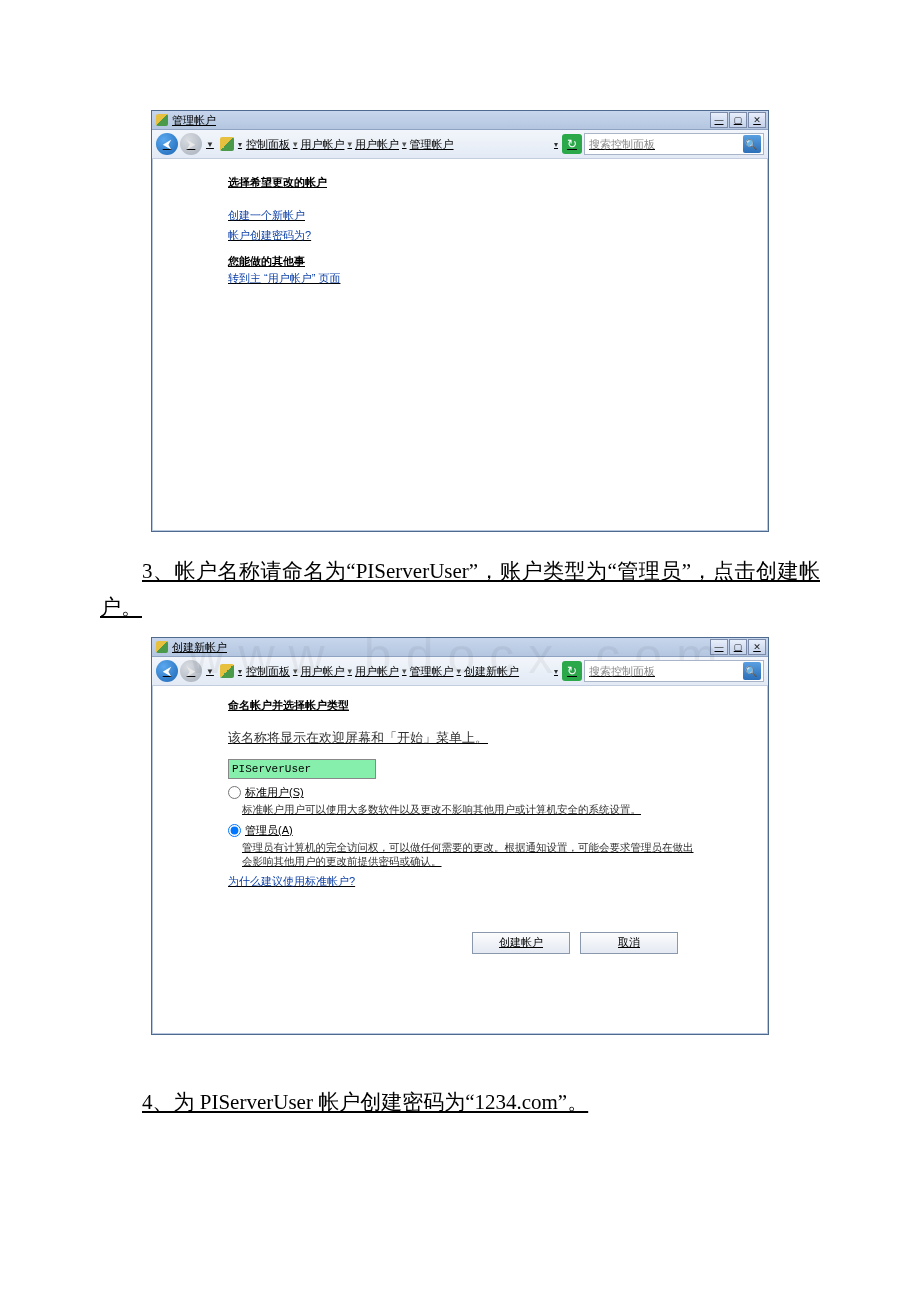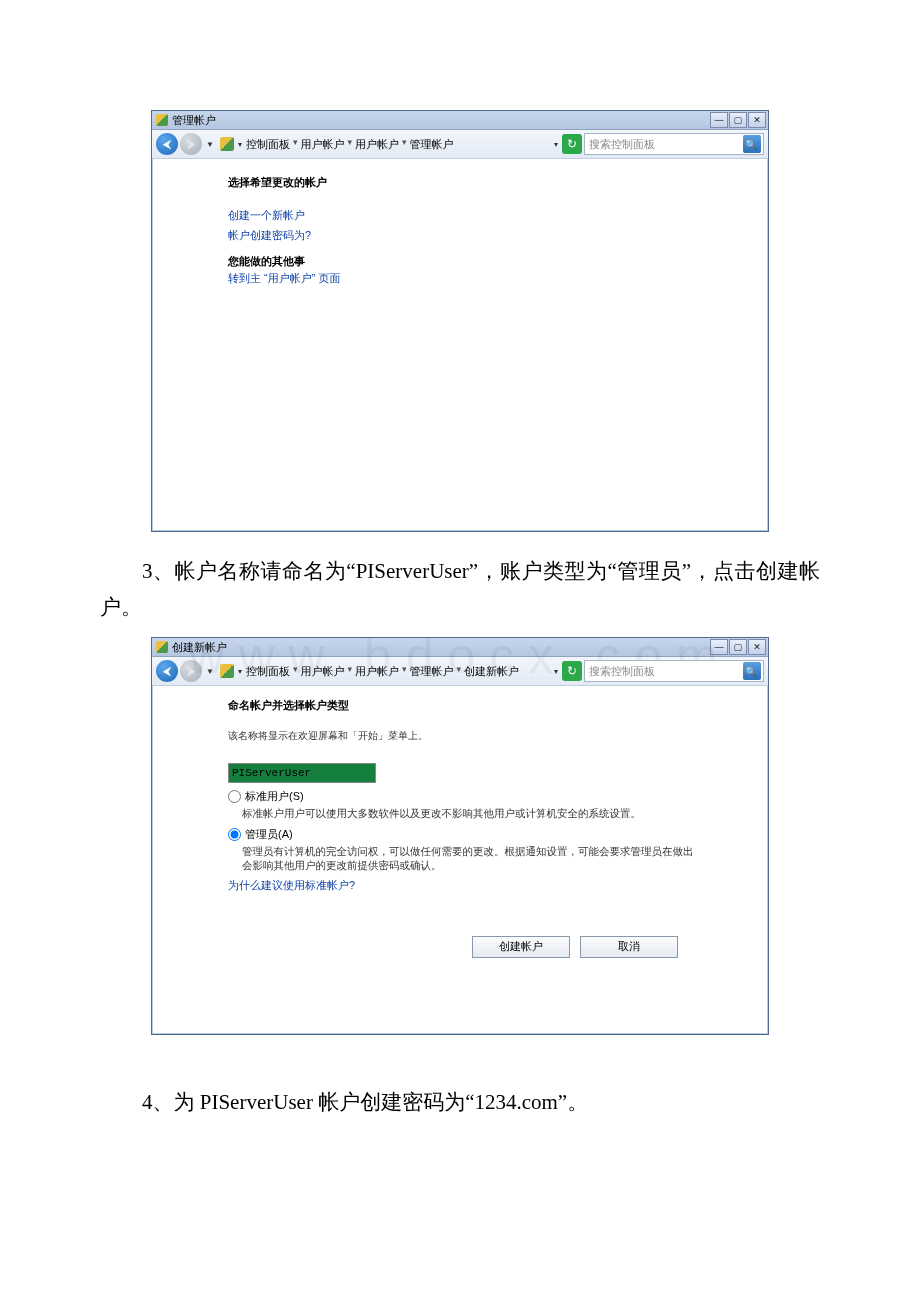--- a/index.html
+++ b/index.html
@@ -4,20 +4,21 @@
 <style>
   body {
     margin: 0;
     padding: 0;
     background: #fff;
     font-family: "Microsoft YaHei", SimSun, Arial, sans-serif;
     width: 920px;
   }
   .page {
     padding: 110px 0 40px 0;
+    text-decoration: underline;
   }
   .window {
     width: 616px;
     margin: 0 auto;
     border: 1px solid #4f6a8f;
     box-shadow: 0 0 0 1px #b8c8df inset;
     background: #fff;
   }
   .titlebar {
     height: 18px;
@@ -61,21 +62,21 @@
     color: #fff; font-size: 12px;
   }
   .nav-back { background: radial-gradient(circle at 35% 30%, #5aa8ef, #1d66b5); }
   .nav-fwd  { background: radial-gradient(circle at 35% 30%, #d8dce2, #a8afba); color:#e8e8e8;}
   .nav-drop { font-size:8px; color:#333; padding:0 2px; }
   .addr-icon {
     width: 14px; height: 14px;
     background: linear-gradient(135deg,#e8c040 0 50%,#4a9a4a 50% 100%);
     border-radius: 2px; margin-left: 2px;
   }
-  .breadcrumbs { display: flex; color:#000; flex:1; }
+  .breadcrumbs { display: flex; align-items: center; color:#000; flex:1; }
   .bc-sep { font-size: 9px; color:#555; padding: 0 3px; }
   .refresh-btn {
     width: 20px; height: 20px;
     background: #2aa84a; border-radius: 3px;
     display:flex; align-items:center; justify-content:center;
     color:#fff; font-size:12px;
   }
   .searchbox {
     width: 170px; height: 20px; border: 1px solid #a8b4c8;
     display:flex; align-items:center; background:#fff;
@@ -114,25 +115,25 @@
   .avatar::after{
     content:""; position:absolute; bottom:2px; left:10px;
     width:22px; height:14px; border-radius:10px 10px 4px 4px;
     background:#9aa6b4;
   }
   .account-name { font-family: "Courier New", monospace; font-size:11px; font-weight:bold; }
   .account-sub { font-size: 10px; color:#333; line-height:1.3; }
   .link { color:#0b3fa7; font-size:11px; line-height:1.8; }
   .other-title { font-weight:bold; margin-top:8px; }
 
-  .form-desc { font-size:10px; color:#333; margin:3px 0 20px 0; }
+  .form-desc { font-size:13px; color:#333; margin:3px 0 12px 0; }
   .text-input {
     width: 140px; height: 16px; border:1px solid #888;
     font-size:11px; font-family:"Courier New",monospace;
-    padding: 1px 3px; background:#15803d;
+    padding: 1px 3px; background:#86efac;
   }
   .radio-row { display:flex; align-items:center; gap:4px; margin-top:6px; font-size:11px; }
   .radio-row input { margin:0; }
   .radio-desc { font-size:10.5px; color:#333; margin:2px 0 2px 14px; line-height:1.35; max-width:460px;}
   .dialog-btns { display:flex; gap:10px; justify-content:flex-end; margin:40px 70px 0 0;}
   .btn {
     min-width:60px; height:20px;
     border:1px solid #8a98ae; background:linear-gradient(#fcfcfc,#e4e9f2);
     font-size:11px; padding:0 18px;
     display:flex; align-items:center; justify-content:center;

